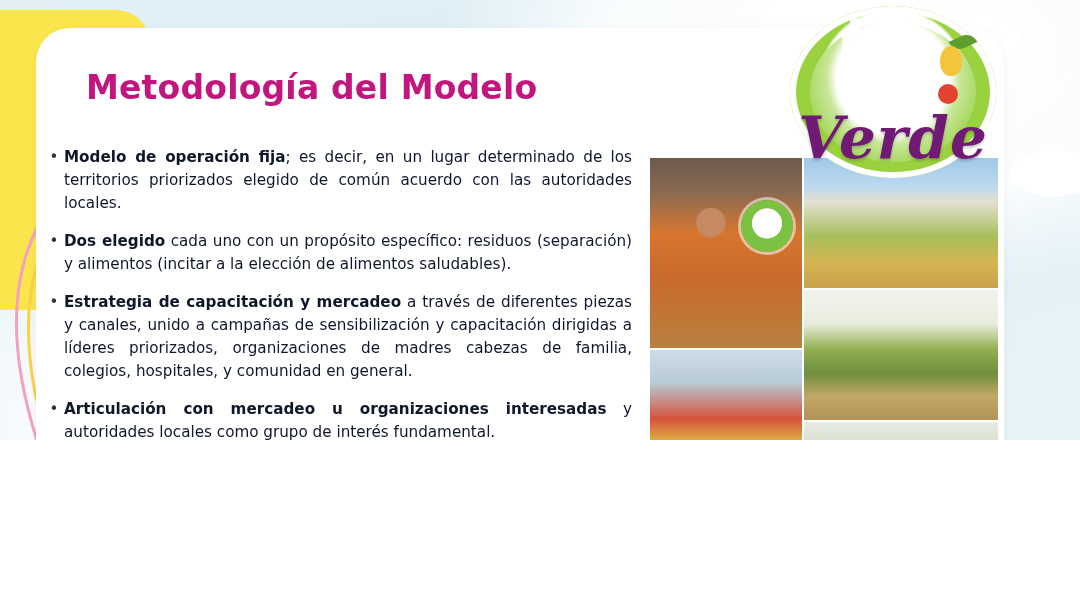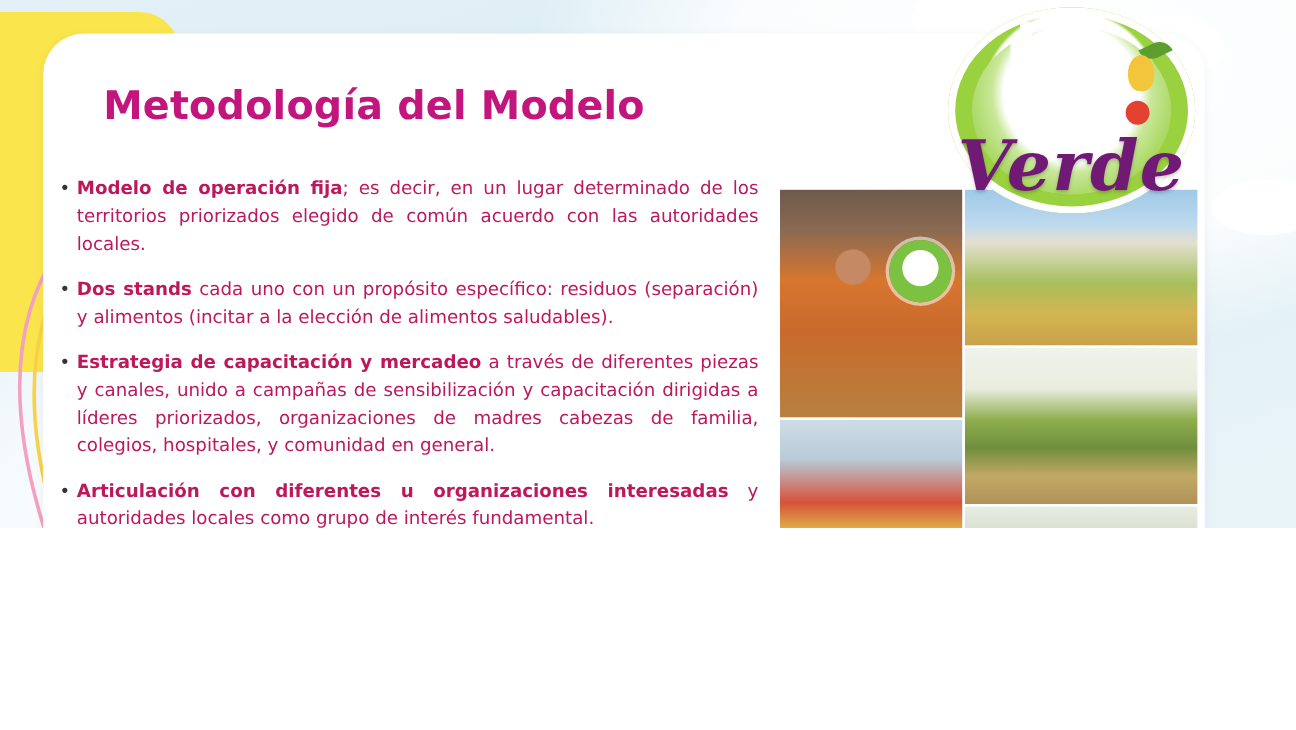--- a/index.html
+++ b/index.html
@@ -106,21 +106,21 @@
     flex: 0 0 20px;
     color: #333333;
     font-size: 15px;
     line-height: 23px;
     text-align: center;
   }
   .bullet-text {
     flex: 1;
     font-size: 15.2px;
     line-height: 23px;
-    color: #be185d;
+    color: #0f172a;
     text-align: justify;
     text-justify: inter-word;
   }
   .bullet-text b {
     font-weight: bold;
   }
 
   
   .collage {
     position: absolute;
@@ -293,31 +293,31 @@
 
   <div class="bullets">
 
     <div class="bullet-row">
       <div class="bullet-dot">•</div>
       <div class="bullet-text"><b>Modelo de operación fija</b><span>; es decir, en un lugar determinado de los territorios priorizados elegido de común acuerdo con las autoridades locales.</span></div>
     </div>
 
     <div class="bullet-row">
       <div class="bullet-dot">•</div>
-      <div class="bullet-text"><b>Dos stands</b><span> cada uno con un propósito específico: residuos (separación) y alimentos (incitar a la elección de alimentos saludables).</span></div>
+      <div class="bullet-text"><b>Dos elegido</b><span> cada uno con un propósito específico: residuos (separación) y alimentos (incitar a la elección de alimentos saludables).</span></div>
     </div>
 
     <div class="bullet-row">
       <div class="bullet-dot">•</div>
       <div class="bullet-text"><b>Estrategia de capacitación y mercadeo</b><span> a través de diferentes piezas y canales, unido a campañas de sensibilización y capacitación dirigidas a líderes priorizados, organizaciones de madres cabezas de familia, colegios, hospitales, y comunidad en general.</span></div>
     </div>
 
     <div class="bullet-row">
       <div class="bullet-dot">•</div>
-      <div class="bullet-text"><b>Articulación con diferentes u organizaciones interesadas</b><span> y autoridades locales como grupo de interés fundamental.</span></div>
+      <div class="bullet-text"><b>Articulación con mercadeo u organizaciones interesadas</b><span> y autoridades locales como grupo de interés fundamental.</span></div>
     </div>
 
   </div>
 
   <div class="collage">
     <div class="photo ph1">
       <div class="img"></div>
       <div class="tag"></div>
     </div>
     <div class="photo ph2">

